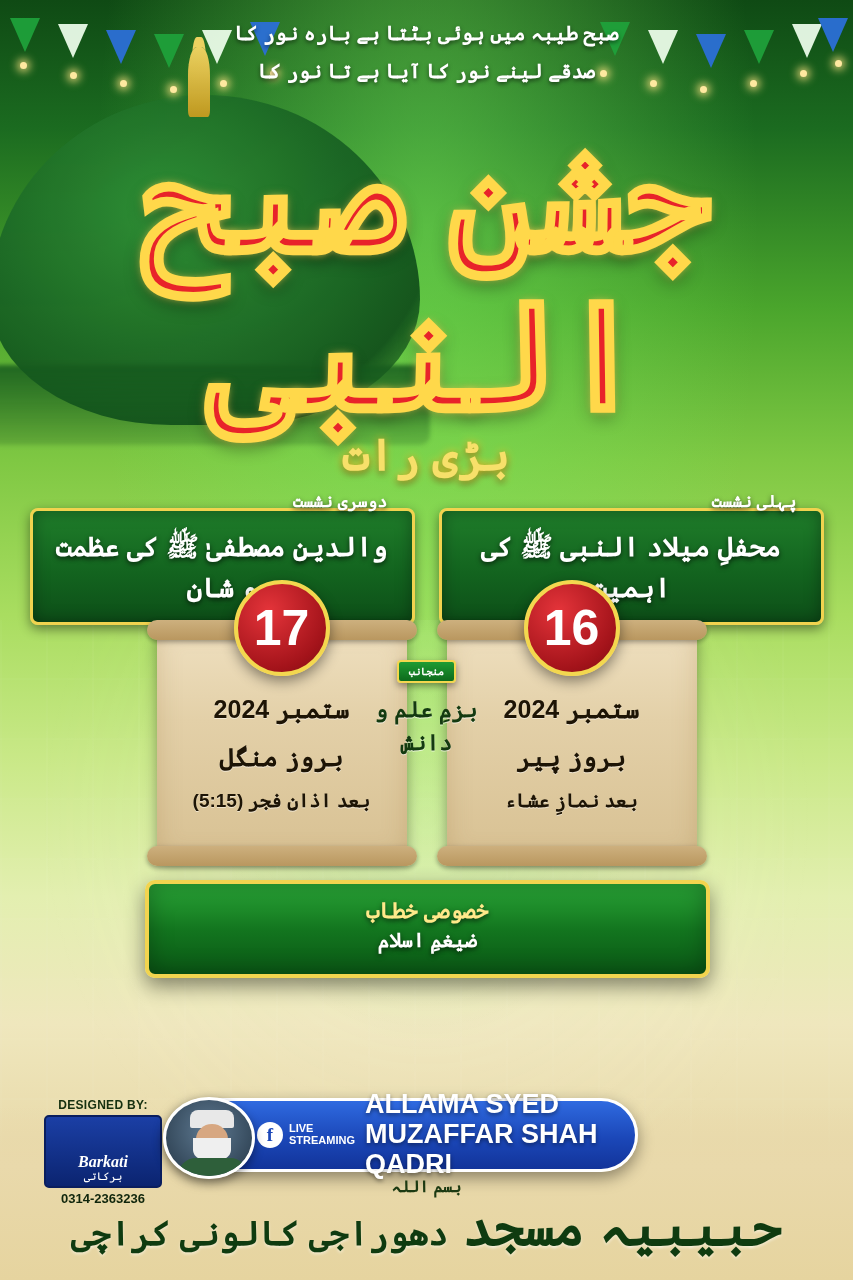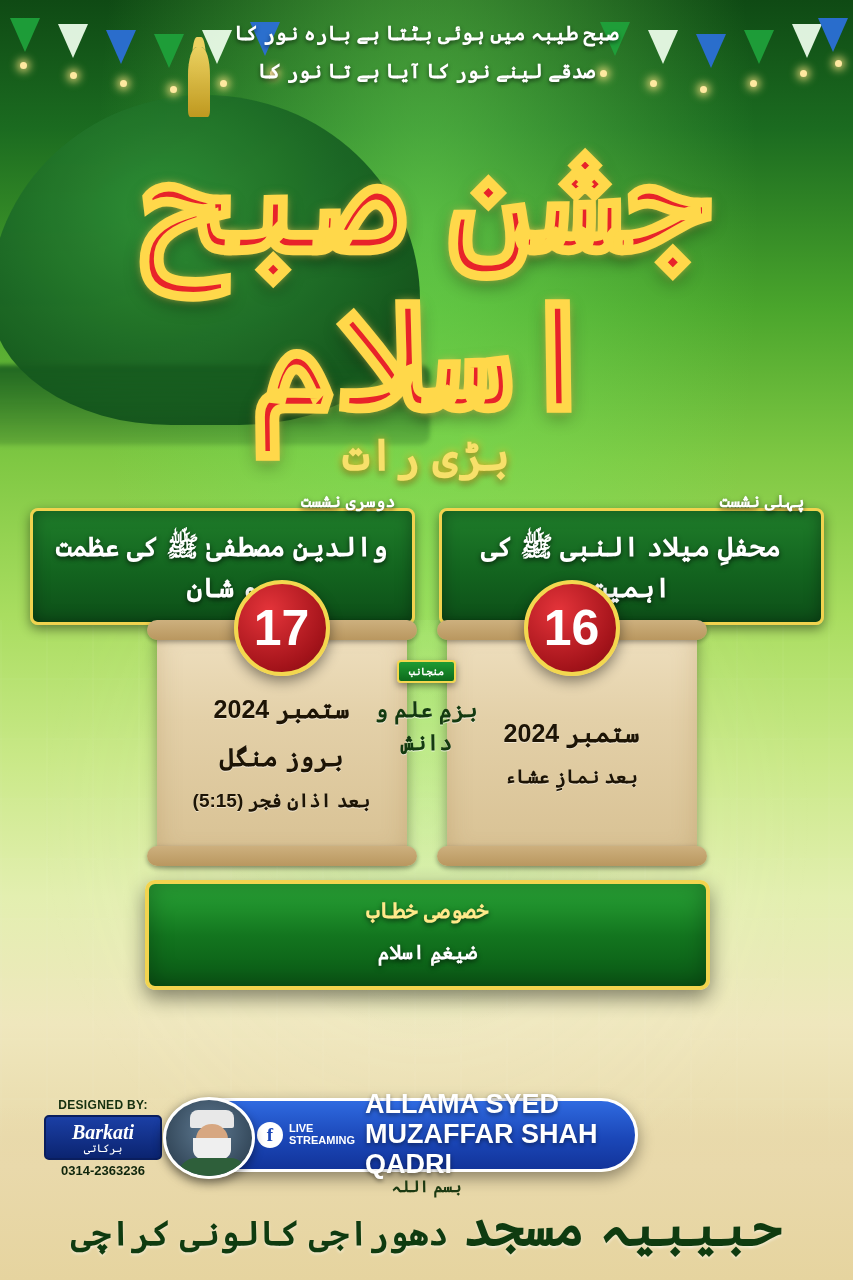--- a/index.html
+++ b/index.html
@@ -83,21 +83,21 @@
   
   .sessions{ position:absolute; top:508px; left:0; width:853px; display:flex; justify-content:center; gap:24px; direction:rtl; }
   .session{
     position:relative; width:385px; padding:16px 14px 14px;
     background:linear-gradient(180deg,#1f7d2a 0%,#13641f 55%,#0d4f18 100%);
     border:3px solid #f1d34f; border-radius:8px;
     box-shadow:0 4px 12px rgba(0,0,0,.45), inset 0 0 16px rgba(0,0,0,.35);
     text-align:center;
   }
   .session .tag{
-    position:absolute; top:-20px; right:16px;
+    position:absolute; top:-20px; right:24px;
     color:#fff; font-size:17px; font-weight:bold; direction:rtl;
     text-shadow:0 2px 5px rgba(0,0,0,.7);
   }
   .session .txt{
     color:#ffffff; font-size:27px; font-weight:bold; direction:rtl; line-height:1.5;
     text-shadow:0 2px 5px rgba(0,0,0,.65);
   }
   
   .scrolls{ position:absolute; top:628px; left:0; width:853px; display:flex; justify-content:center; gap:40px; direction:rtl; }
   .scroll{
@@ -142,39 +142,39 @@
   .bazm .line{ margin-top:10px; color:#143a10; font-size:22px; font-weight:bold; line-height:1.5; text-shadow:0 1px 0 rgba(255,255,255,.6); }
   
   .speaker{
     position:absolute; top:880px; left:145px; width:565px; padding:14px 18px 22px;
     background:linear-gradient(180deg,#2aa637 0%,#13761f 50%,#0a5815 100%);
     border:4px solid #f2d44f; border-radius:10px;
     box-shadow:0 8px 20px rgba(0,0,0,.45), inset 0 0 24px rgba(0,0,0,.3);
     text-align:center; direction:rtl;
   }
   .speaker .khitab{
-    color:#ffe98a; font-size:22px; font-weight:bold; margin-bottom:16px;
+    color:#ffe98a; font-size:22px; font-weight:bold; margin-bottom:4px;
     text-shadow:0 2px 5px rgba(0,0,0,.6);
   }
   .speaker .zeegham{ color:#ffffff; font-size:20px; font-weight:bold; text-shadow:0 2px 5px rgba(0,0,0,.6); }
   .speaker .name{
     color:#ffffff; font-size:62px; font-weight:bold; line-height:1.2; margin-top:2px;
     text-shadow:0 3px 8px rgba(0,0,0,.65), 0 0 14px rgba(255,240,160,.35);
   }
   
   .designed{
     position:absolute; left:44px; top:1098px; width:118px; text-align:center;
   }
   .designed .lbl{ font-size:12px; font-weight:bold; color:#15300f; letter-spacing:.3px; }
   .designed .logo{
     margin-top:3px; background:linear-gradient(180deg,#1b3fa5,#0b2470);
     border:2px solid #0a1e5e; border-radius:5px; padding:5px 4px 3px;
     color:#ffffff;
   }
-  .designed .logo .b1{ font-family:"Liberation Serif", serif; font-style:italic; font-size:20px; font-weight:bold; line-height:1; }
+  .designed .logo .b1{ font-family:"Liberation Serif", serif; font-style:italic; font-size:16px; font-weight:bold; line-height:1;margin-top:32px; }
   .designed .logo .b2{ font-size:11px; direction:rtl; }
   .designed .phone{ margin-top:3px; font-size:13px; font-weight:bold; color:#10260c; }
   
   .livebar{
     position:absolute; left:168px; top:1098px; width:470px; height:74px;
     background:linear-gradient(180deg,#2f6ae0 0%,#1b47b8 55%,#12349a 100%);
     border:3px solid #ffffff; border-radius:38px;
     box-shadow:0 6px 16px rgba(0,0,0,.4);
     display:flex; align-items:center; padding-left:86px;
   }
@@ -246,40 +246,41 @@
     <div class="bulb" style="left:800px;top:70px;"></div>
     <div class="bulb" style="left:835px;top:60px;"></div>
   </div>
 
   <div class="couplet">
     <div>صبح طیبہ میں ہوئی بٹتا ہے بارہ نور کا</div>
     <div>صدقے لینے نور کا آیا ہے تا نور کا</div>
   </div>
 
   <div class="title-wrap">
-    <div class="title-main">جشن صبح اسلام</div>
+    <div class="title-main">جشن صبح النبی</div>
     <div class="title-sub">بڑی رات</div>
   </div>
 
   <div class="sessions">
     <div class="session">
       <div class="tag">پہلی نشست</div>
       <div class="txt">محفلِ میلاد النبی ﷺ کی اہمیت</div>
     </div>
     <div class="session">
       <div class="tag">دوسری نشست</div>
       <div class="txt">والدینِ مصطفیٰ ﷺ کی عظمت و شان</div>
     </div>
   </div>
 
   <div class="scrolls">
     <div class="scroll">
       <div class="badge">16</div>
       <div class="scroll-txt">
         <div>ستمبر 2024</div>
+        <div>بروز پیر</div>
         <div class="small">بعد نمازِ عشاء</div>
       </div>
     </div>
     <div class="scroll">
       <div class="badge">17</div>
       <div class="scroll-txt">
         <div>ستمبر 2024</div>
         <div>بروز منگل</div>
         <div class="small">بعد اذانِ فجر (5:15)</div>
       </div>

